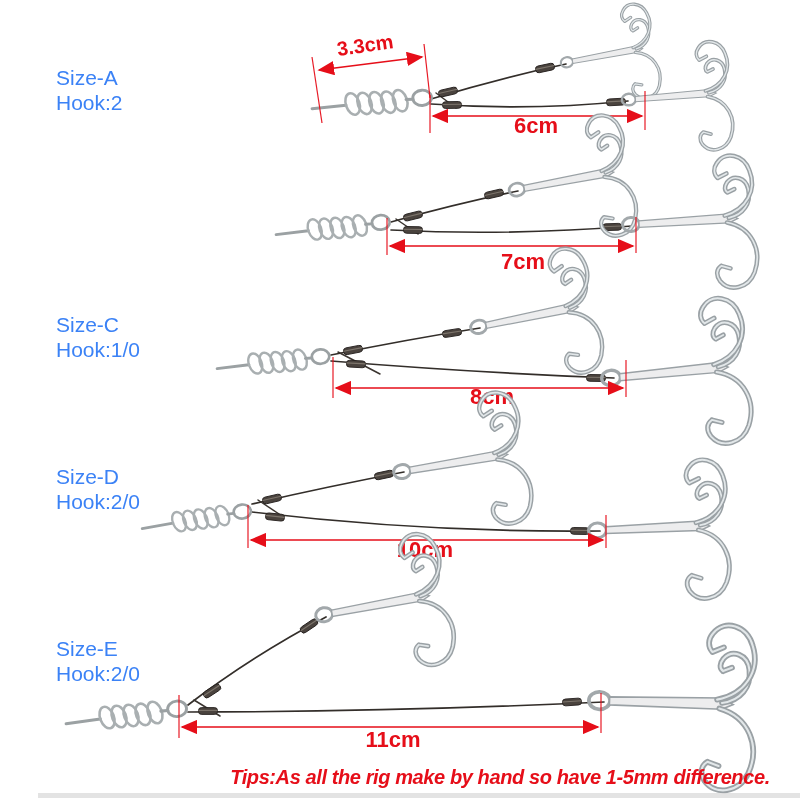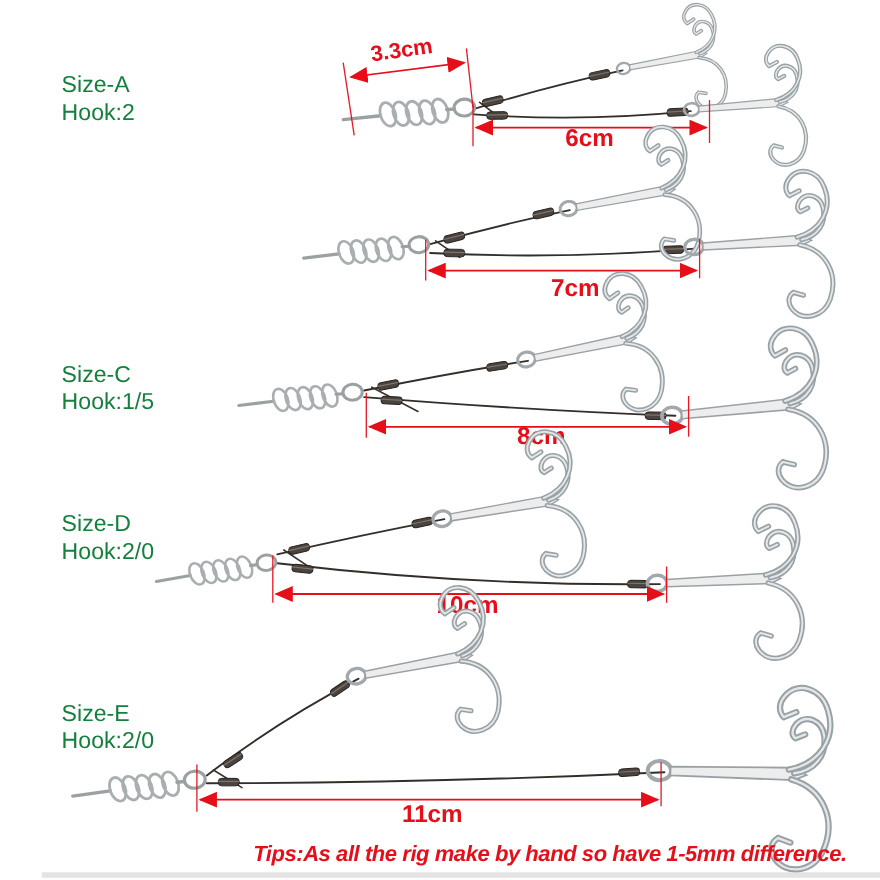--- a/index.html
+++ b/index.html
@@ -7,21 +7,21 @@
     width:800px;height:800px;
     background:#ffffff;
     font-family:"Liberation Sans", sans-serif;
     position:relative;
     overflow:hidden;
   }
   #stage{position:absolute;left:0;top:0;width:800px;height:800px;}
   svg#rigs{position:absolute;left:0;top:0;}
   .size-block{
     position:absolute;left:56px;
-    color:#15803d;
+    color:#3b82f6;
     font-size:21px;line-height:25px;
     letter-spacing:0px;
     white-space:nowrap;
   }
   .tips{
     position:absolute;left:200px;top:766px;width:600px;
     text-align:center;
     font-size:20px;font-weight:bold;font-style:italic;
     letter-spacing:-0.4px;
     white-space:nowrap;
@@ -189,23 +189,23 @@
       <text class="dimlabel" fill="#e60e19" x="393" y="747">11cm</text>
     </g>
 
     <rect class="bottom-strip" x="38" y="793" width="762" height="5"></rect>
   </svg>
 
   <div class="size-block" style="top:65px">
     <div>Size-A</div>
     <div>Hook:2</div>
   </div>
-  <div class="size-block" style="top:328px">
+  <div class="size-block" style="top:312px">
     <div>Size-C</div>
-    <div>Hook:1/5</div>
+    <div>Hook:1/0</div>
   </div>
   <div class="size-block" style="top:464px">
     <div>Size-D</div>
     <div>Hook:2/0</div>
   </div>
   <div class="size-block" style="top:636px">
     <div>Size-E</div>
     <div>Hook:2/0</div>
   </div>
 

